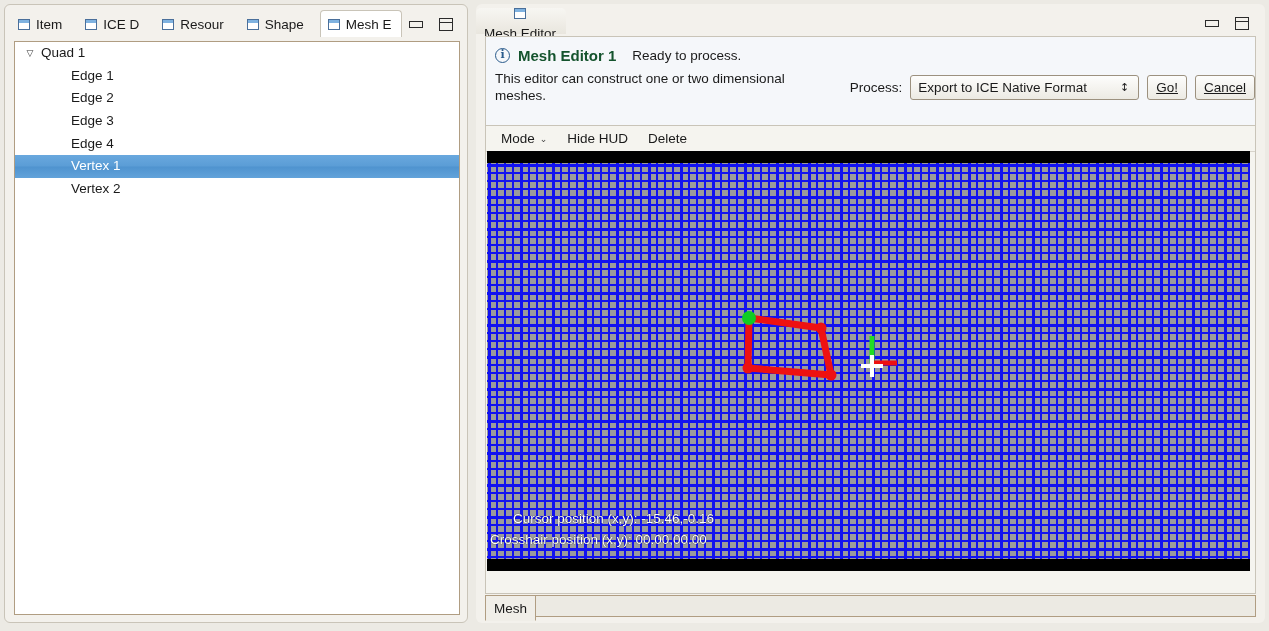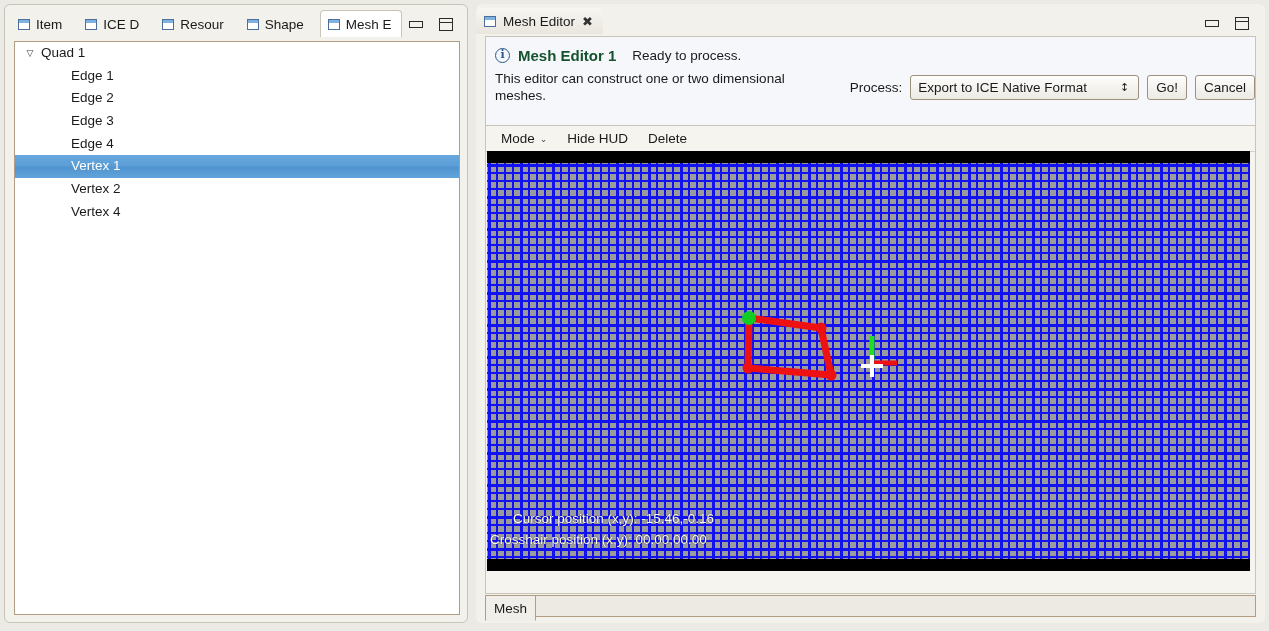--- a/index.html
+++ b/index.html
@@ -148,20 +148,21 @@
   .rtab {
     display: flex;
     align-items: center;
     gap: 7px;
     height: 26px;
     padding: 0 10px 0 8px;
     font-size: 13.5px;
     background: linear-gradient(to bottom,#f7f6f2,#e9e6de);
     border-radius: 5px 5px 0 0;
     white-space: nowrap;
+    flex-direction: column;
   }
   .close-x {
     font-size: 13px;
     line-height: 1;
     color: #333;
     font-family: "DejaVu Sans", sans-serif;
   }
 
   #form-area {
     position: absolute;
@@ -245,20 +246,21 @@
     min-width: 30px;
     padding: 0 8px;
     background: linear-gradient(to bottom,#fdfdfc,#eceae3);
     border: 1px solid #9c917f;
     border-radius: 3px;
     font-size: 13.5px;
     display: flex;
     align-items: center;
     justify-content: center;
     box-sizing: border-box;
+    text-decoration: underline;
   }
 
   #editor-area {
     position: absolute;
     left: 9px; top: 122px;
     width: 771px; height: 468px;
     background: #f5f4ef;
     border: 1px solid #c9c4b8;
     border-top: none;
     box-sizing: border-box;
@@ -396,23 +398,20 @@
       <span>Edge 3</span>
     </div>
     <div class="tree-row child">
       <span>Edge 4</span>
     </div>
     <div class="tree-row child sel">
       <span>Vertex 1</span>
     </div>
     <div class="tree-row child">
       <span>Vertex 2</span>
-    </div>
-    <div class="tree-row child">
-      <span>Vertex 4</span>
     </div>
   </div>
 </div>
 
 <div id="right-panel">
 
   <div class="rtabbar">
     <div class="rtab">
       <span class="tab-icon"></span>
       <span>Mesh Editor</span>

